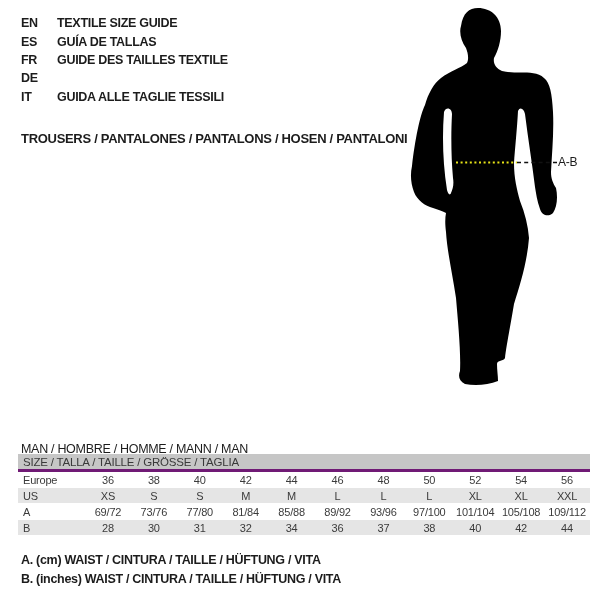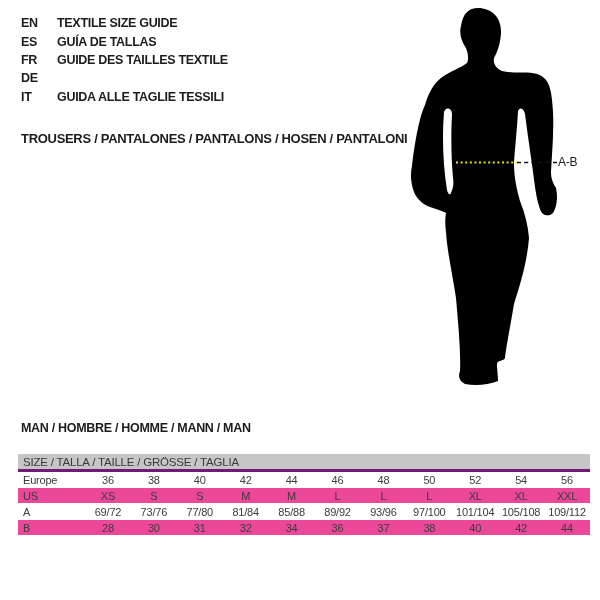--- a/index.html
+++ b/index.html
@@ -10,38 +10,38 @@
   
   .lang-block{position:absolute;left:21px;top:14px;}
   .lang-row{display:flex;height:18.4px;align-items:center;}
   .lang-code{width:36px;font-size:12.5px;font-weight:bold;letter-spacing:-0.3px;}
   .lang-title{font-size:12.5px;font-weight:bold;letter-spacing:-0.3px;white-space:nowrap;}
   .category{position:absolute;left:21px;top:108px;font-size:13px;font-weight:bold;letter-spacing:-0.3px;white-space:nowrap;margin-top:23px;}
   
   .figure{position:absolute;left:400px;top:5px;width:200px;height:385px;}
   .ab-label{position:absolute;left:558px;top:155px;font-size:12px;font-weight:400;letter-spacing:-0.2px;}
   
-  .gender{position:absolute;left:21px;top:421px;font-size:12.5px;font-weight:bold;letter-spacing:-0.3px;}
+  .gender{position:absolute;left:21px;top:442px;font-size:12.5px;font-weight:normal;letter-spacing:-0.3px;}
   
   .size-table{
     position:absolute;left:18px;top:454px;width:572px;
     border-collapse:separate;border-spacing:0;table-layout:fixed;
     font-size:11px;color:#3b3b3b;
   }
   .size-table th{
     background:#c6c6c6;height:15px;font-weight:400;text-align:left;
     padding:0 0 0 5px;font-size:11.5px;color:#3a3a3a;letter-spacing:-0.2px;
     border-bottom:3px solid #701a75;
   }
   .size-table td{
     height:15px;text-align:center;padding:0;letter-spacing:-0.2px;
     border-bottom:1px solid #fff;white-space:nowrap;
   }
   .size-table td.lbl{text-align:left;padding-left:5px;}
-  .size-table tr.alt td{background:#ec4899;}
+  .size-table tr.alt td{background:#e5e5e5;}
   .c-label{width:67px;}
   
   .notes{position:absolute;left:21px;top:551px;font-size:12.5px;font-weight:bold;letter-spacing:-0.3px;line-height:19px;}
 </style>
 </head>
 <body>
 
 <div id="canvas">
 
   <div class="lang-block">
@@ -192,14 +192,18 @@
         <td>36</td>
         <td>37</td>
         <td>38</td>
         <td>40</td>
         <td>42</td>
         <td>44</td>
       </tr>
     </tbody>
   </table>
 
+  <div class="notes">
+    <div>A. (cm) WAIST / CINTURA / TAILLE / HÜFTUNG / VITA</div>
+    <div>B. (inches) WAIST / CINTURA / TAILLE / HÜFTUNG / VITA</div>
+  </div>
 
 </div>
 
 </body></html>

